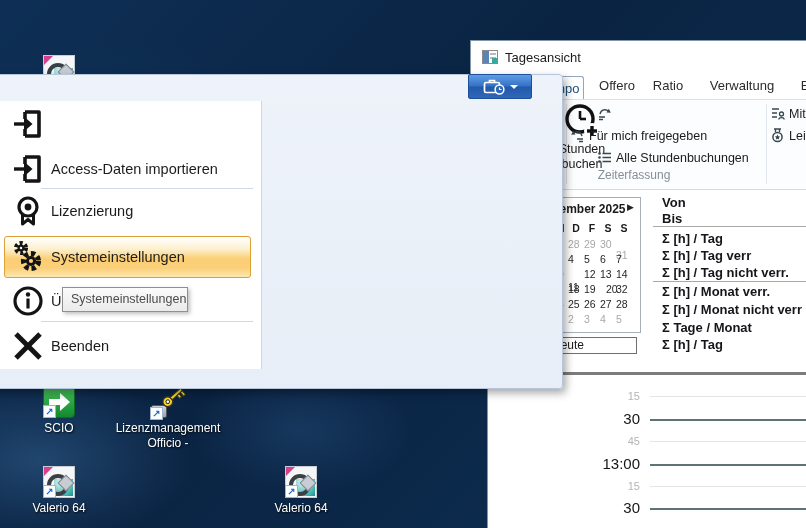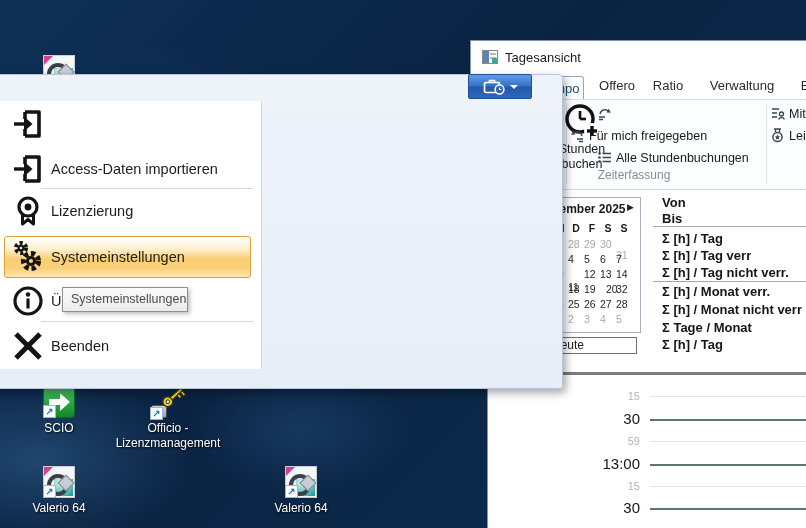--- a/index.html
+++ b/index.html
@@ -256,21 +256,21 @@
     </div>
   <div class="fline" style="top:226px;"></div>
   <div class="fline" style="top:281px;"></div>
 
   <div class="abs" id="gridsep"></div>
   <div id="timegrid">
       <div class="tlabel minor" style="top: 390px;">15</div>
       <div class="tline minor" style="top: 396px;"></div>
       <div class="tlabel major" style="top: 410px;">30</div>
       <div class="tline major" style="top: 419px;"></div>
-      <div class="tlabel minor" style="top: 435px;">59</div>
+      <div class="tlabel minor" style="top: 435px;">45</div>
       <div class="tline minor" style="top: 441px;"></div>
       <div class="tlabel major" style="top: 455px;">13:00</div>
       <div class="tline major" style="top: 464px;"></div>
       <div class="tlabel minor" style="top: 480px;">15</div>
       <div class="tline minor" style="top: 486px;"></div>
       <div class="tlabel major" style="top: 499px;">30</div>
       <div class="tline major" style="top: 508px;"></div>
     </div>
 
   <div class="abs" id="menu">
@@ -366,22 +366,22 @@
     <svg width="30" height="30" viewBox="0 0 30 30" style="position:absolute;right:-2px;top:-2px;transform:rotate(-42deg);">
       <circle cx="8" cy="15" r="5" fill="#f7da1e" stroke="#333" stroke-width="1.5"></circle>
       <circle cx="8" cy="15" r="1.8" fill="#fff" stroke="#333" stroke-width="1"></circle>
       <rect x="12.5" y="13.4" width="14" height="3.2" fill="#f7da1e" stroke="#333" stroke-width="1.1"></rect>
       <rect x="19" y="16.5" width="2.6" height="4" fill="#f7da1e" stroke="#333" stroke-width="1"></rect>
       <rect x="23.5" y="16.5" width="2.6" height="5" fill="#f7da1e" stroke="#333" stroke-width="1"></rect>
     </svg>
     <div class="shortcut" style="left:0;bottom:0;">↗</div>
   </div>
   <div class="dlabel" style="left:98px;top:421px;width:140px;">
+    <div>Lizenzmanagement</div>
     <div>Officio -</div>
-    <div>Lizenzmanagement</div>
   </div>
 
   <div class="vicon abs" style="left:43px;top:466px;">
     <div class="pink"></div>
       <div class="teal"></div>
       <div class="ring"></div>
       <div class="diamond"></div>
     <div class="shortcut">↗</div>
   </div>
   <div class="dlabel" style="left:14px;top:501px;width:90px;">Valerio 64</div>

